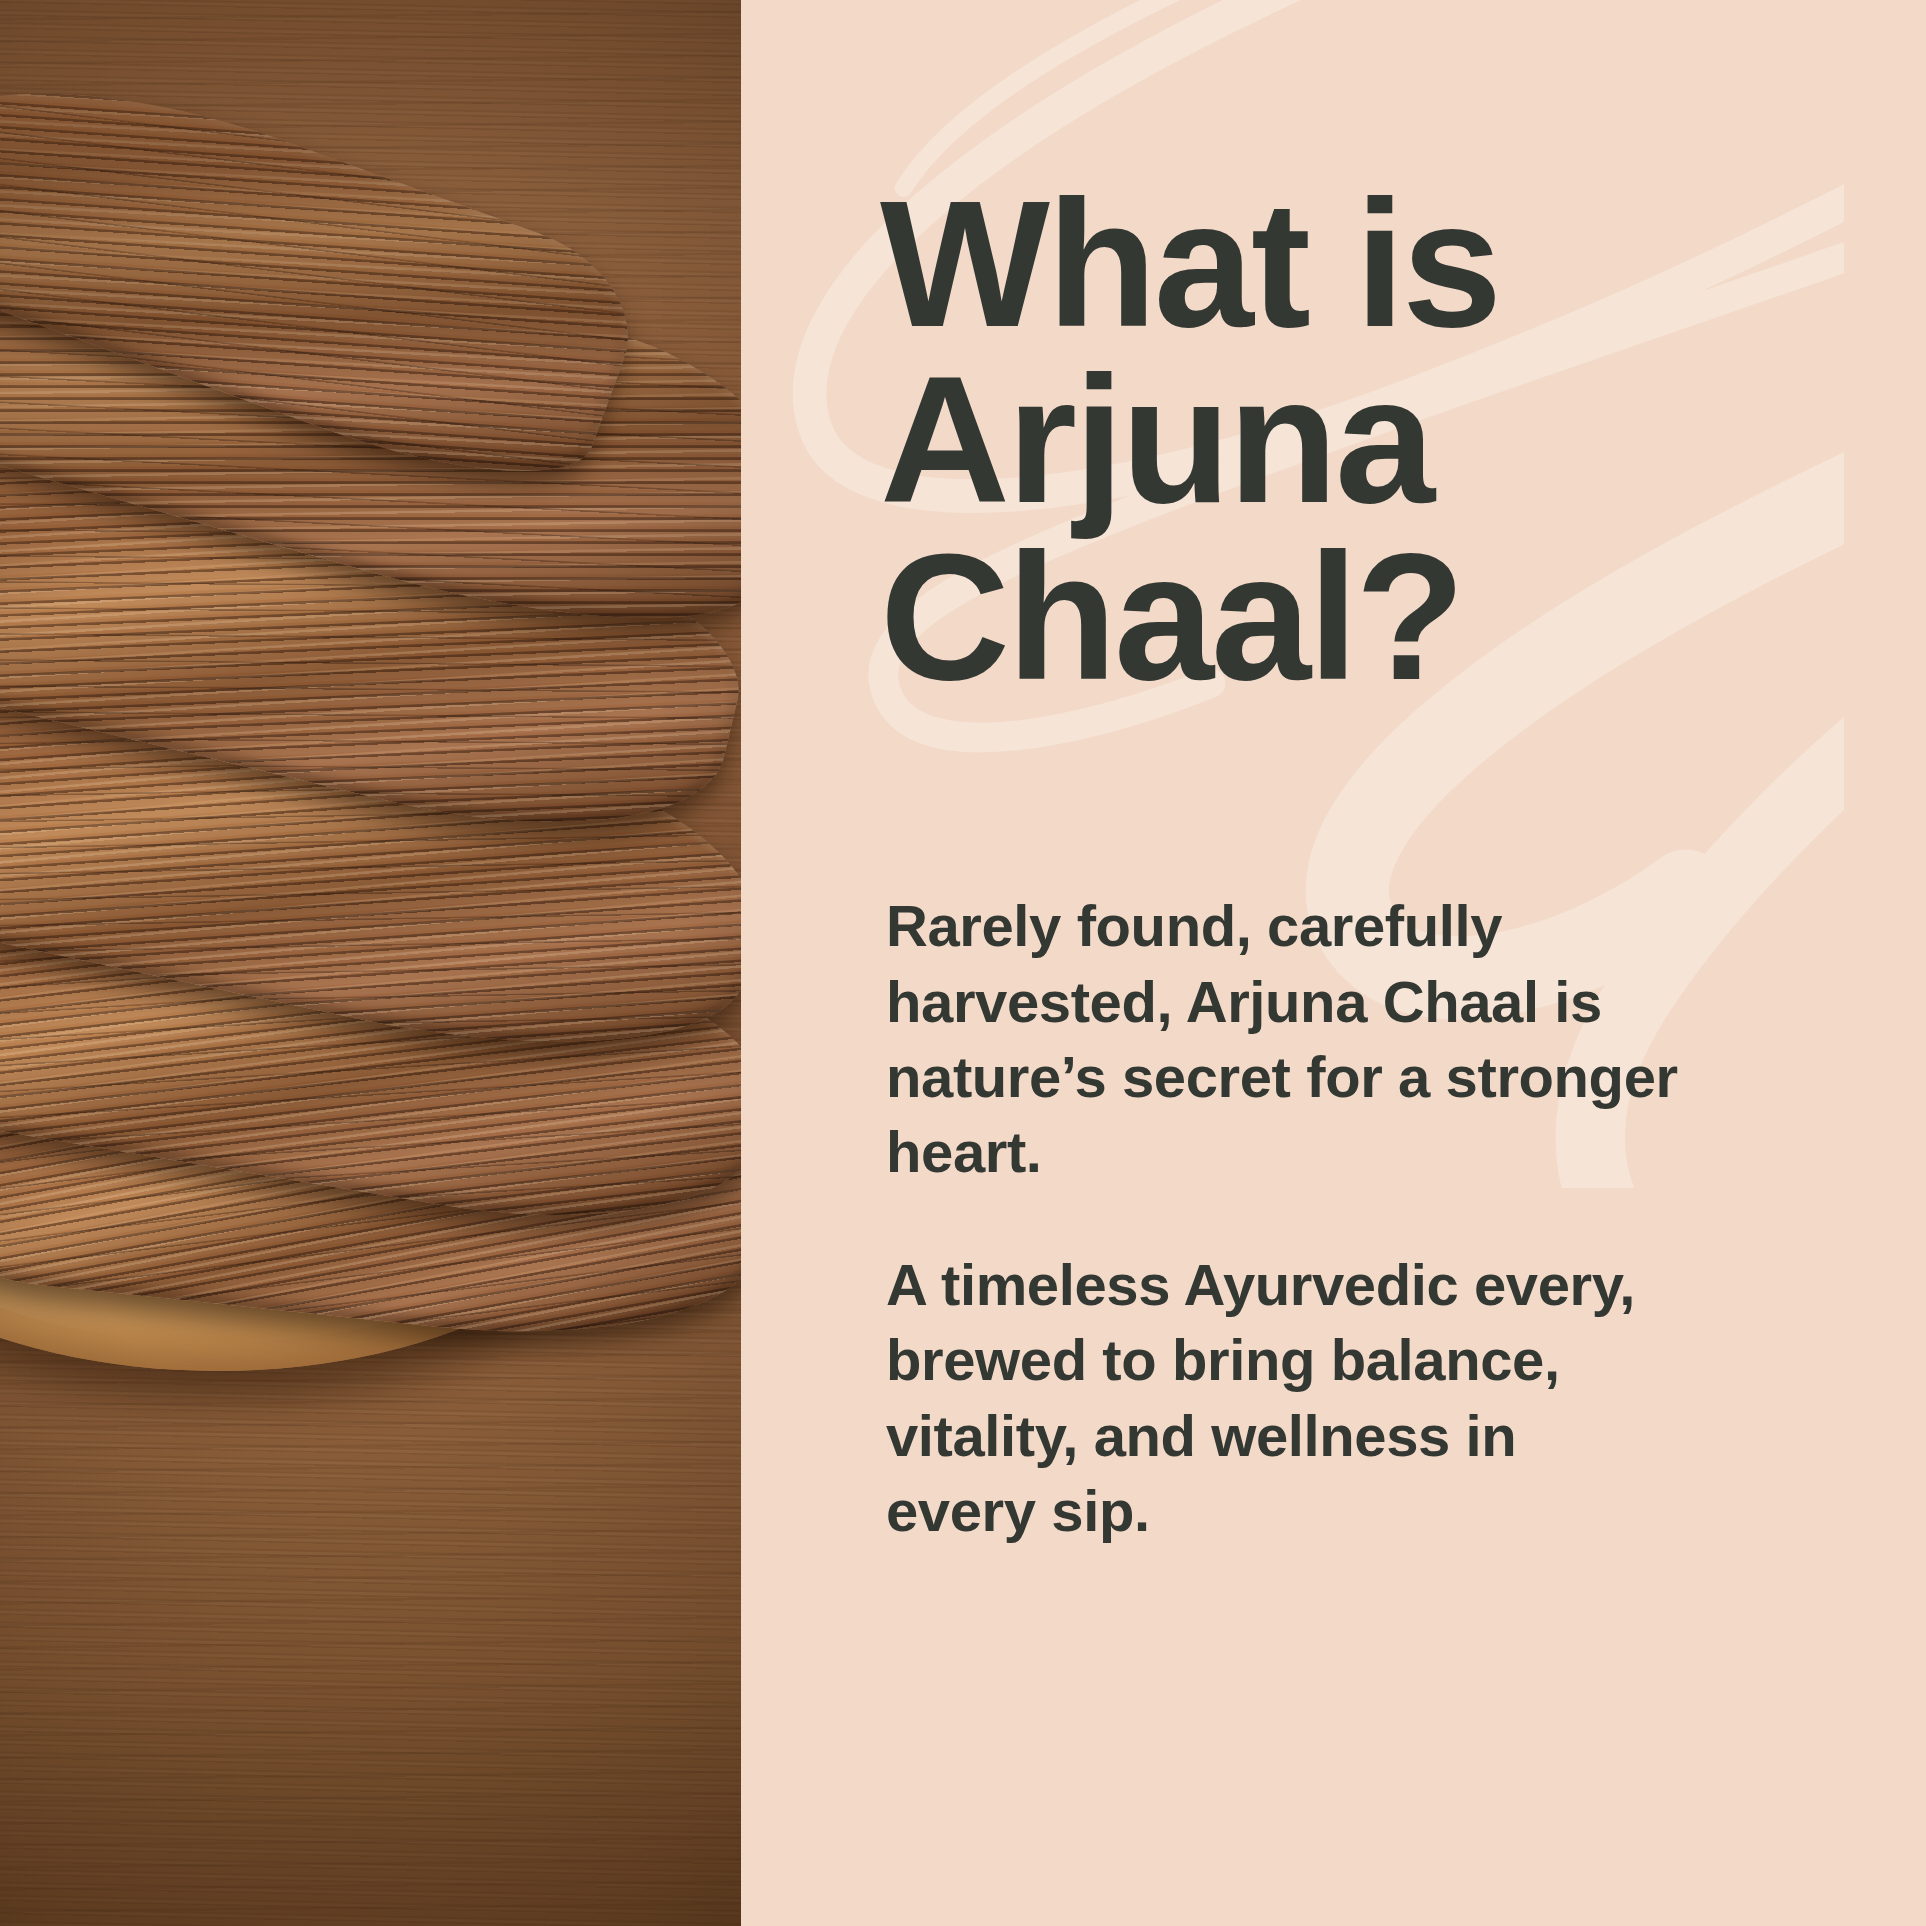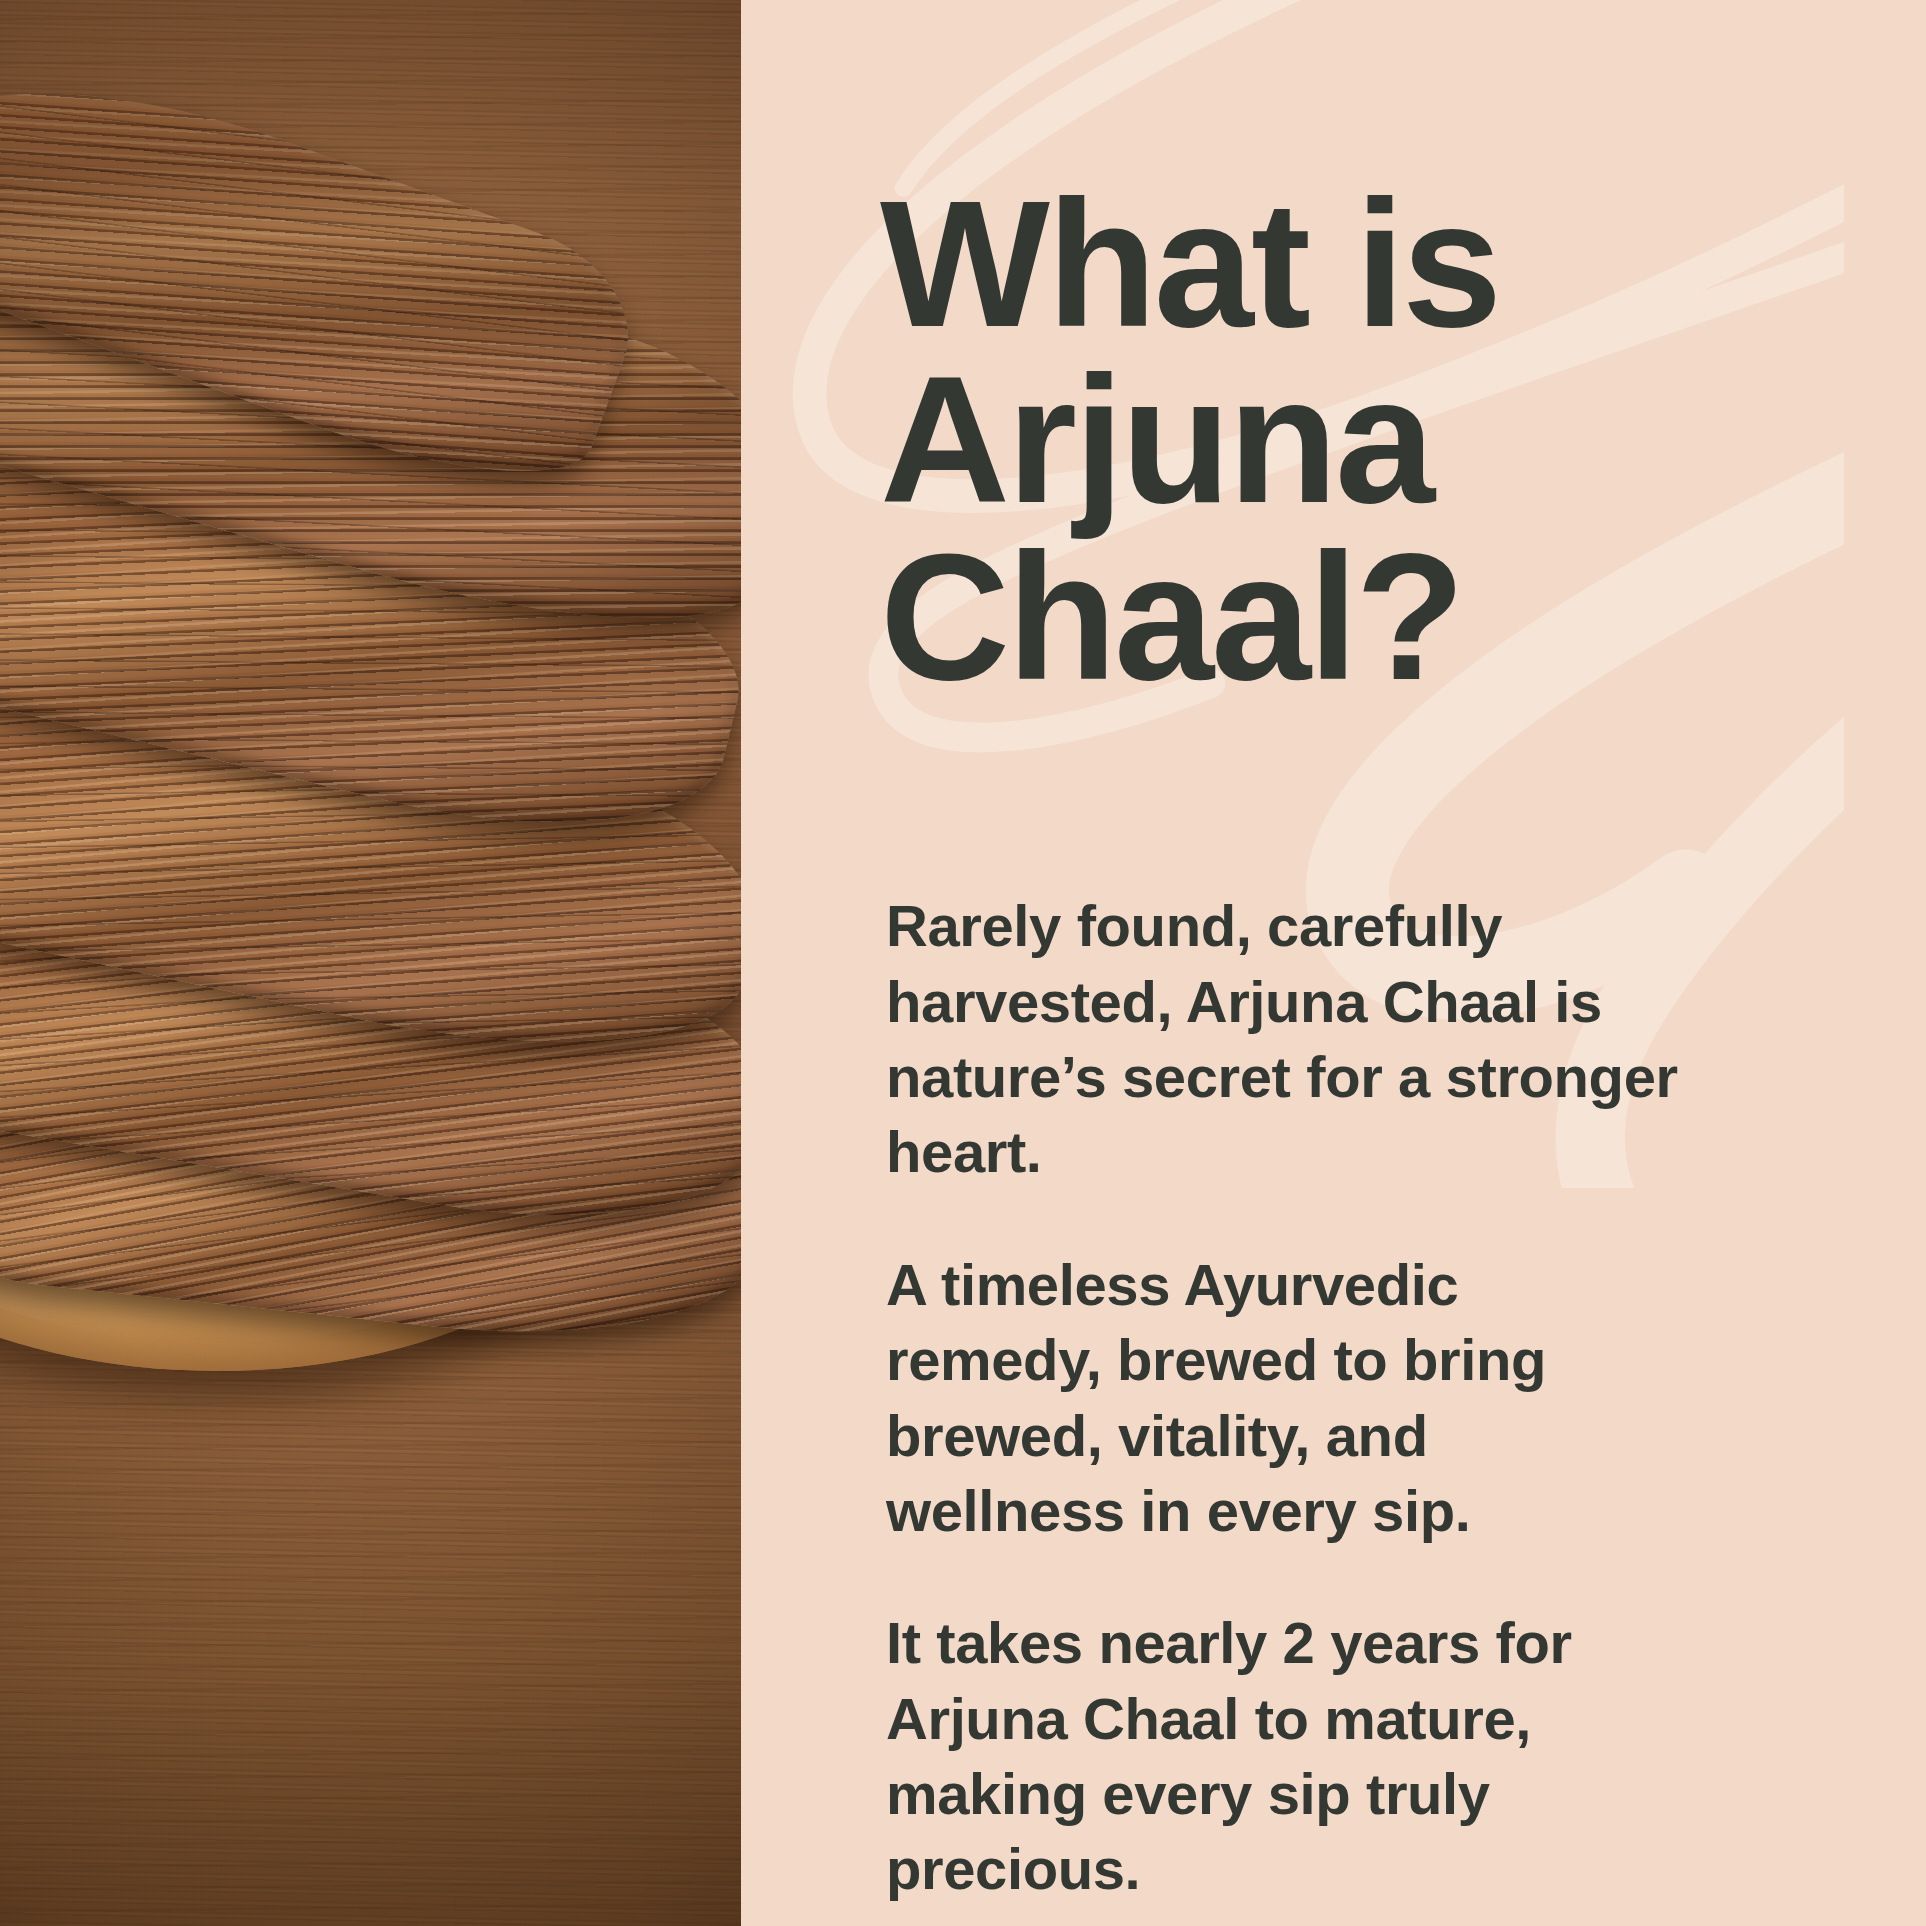--- a/index.html
+++ b/index.html
@@ -274,21 +274,20 @@
         <path d="M 640 -60 C 430 30 300 110 250 190" stroke-width="18"></path>
       </g>
     </svg>
 
     <div class="copy">
 
       <h1 class="headline">What is Arjuna Chaal?</h1>
 
       <div class="body-copy">
         <p class="para">Rarely found, carefully harvested, Arjuna Chaal is nature’s secret for a stronger heart.</p>
-        <p class="para">A timeless Ayurvedic remedy, brewed to bring brewed, vitality, and wellness in every sip.</p>
-        <p class="para">It takes nearly 2 years for Arjuna Chaal to mature, making every sip truly precious.</p>
+        <p class="para">A timeless Ayurvedic every, brewed to bring balance, vitality, and wellness in every sip.</p>
       </div>
 
     </div>
   </div>
 
 </div>
 
 
 </body></html>

